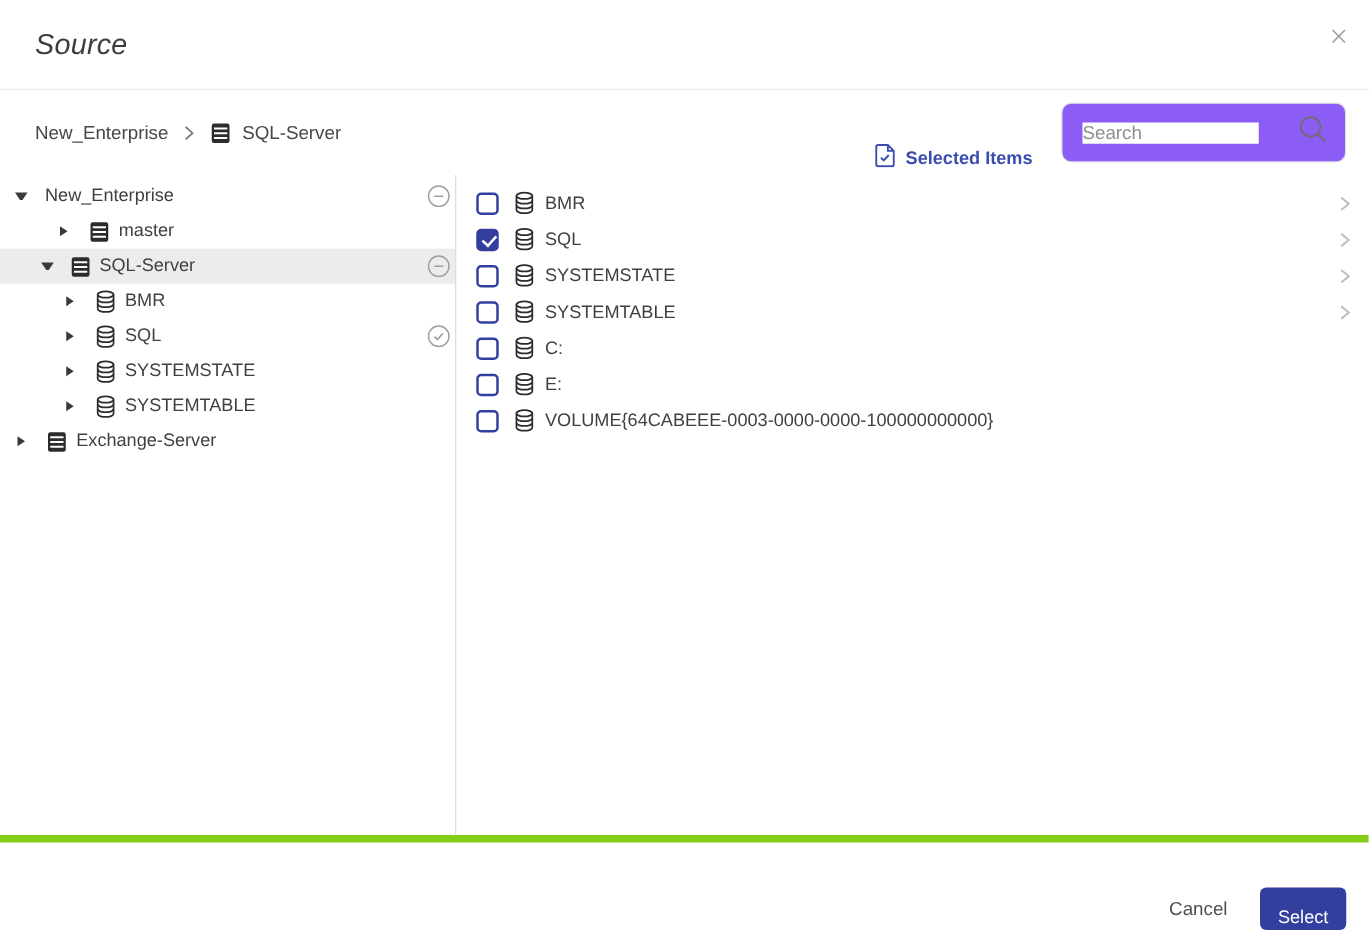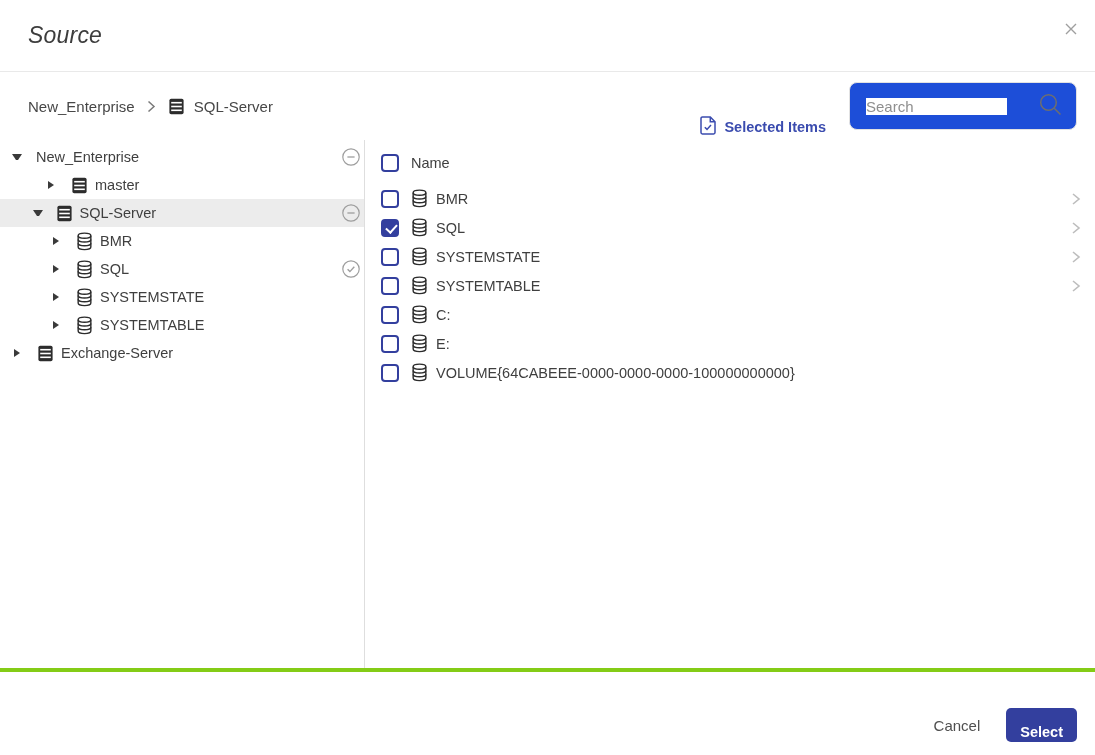--- a/index.html
+++ b/index.html
@@ -26,21 +26,21 @@
 
   
   .toolbar{height:68px;flex:0 0 68px;display:flex;align-items:center;padding:0 18px 0 28px;}
   .breadcrumb{display:flex;align-items:center;font-size:15px;color:#474747;}
   .crumb-sep{margin:0 12px;display:flex;align-items:center;}
   .crumb-icon{margin-right:9px;display:flex;align-items:center;}
   .spacer{flex:1;}
   .selected-items-btn{display:flex;align-items:center;gap:8px;background:transparent;border:none;
     cursor:pointer;color:var(--accent-text);font-family:inherit;font-size:14.5px;font-weight:bold;margin-right:23px;margin-top:41px;}
   .search-box{width:228px;height:48px;border:1px solid #e2e2e2;border-radius:8px;
-    display:flex;align-items:center;padding:0 14px 0 16px;background:#1d4ed8;gap:32px;}
+    display:flex;align-items:center;padding:0 14px 0 16px;background:#8b5cf6;gap:32px;}
   .search-box input{flex:1;border:none;outline:none;font-family:inherit;font-size:15px;color:#3f3f3f;min-width:0;}
   .search-box input::placeholder{color:#8f8f8f;}
 
   
   .main{flex:1;display:flex;overflow:hidden;}
   .tree-panel{width:365px;flex:0 0 365px;border-right:1px solid #dedede;padding-top:3px;overflow:hidden;}
   .tree-row{height:28px;display:flex;align-items:center;position:relative;font-size:14.5px;cursor:pointer;}
   .tree-row.selected{background:var(--highlight);}
   .caret{width:10px;display:flex;justify-content:center;align-items:center;flex:0 0 10px;cursor:pointer;}
   .caret-down{width:0;height:0;border-left:4.5px solid transparent;border-right:4.5px solid transparent;border-top:6px solid #3a3a3a;}
@@ -57,26 +57,26 @@
   .list-row .row-label{margin-left:8px;white-space:nowrap;}
   .row-chevron{margin-left:auto;display:flex;align-items:center;cursor:pointer;}
 
   .checkbox{width:18px;height:18px;border:2px solid var(--accent);border-radius:4px;background:#fff;
     flex:0 0 18px;position:relative;cursor:pointer;}
   .checkbox.checked{background:var(--accent);}
   .checkbox.checked::after{content:"";position:absolute;left:4.5px;top:1px;width:5px;height:9px;
     border:solid #fff;border-width:0 2.3px 2.3px 0;transform:rotate(42deg);}
 
   
-  .dlg-footer{height:87px;flex:0 0 87px;border-top:4px solid #84cc16;display:flex;
+  .dlg-footer{height:87px;flex:0 0 87px;border-top:6px solid #84cc16;display:flex;
     justify-content:flex-end;align-items:flex-start;padding:36px 18px 0 0;}
   .cancel-btn{background:transparent;border:none;font-family:inherit;font-size:15px;color:#4f4f4f;
     cursor:pointer;margin-right:26px;height:34px;}
   .select-btn{min-width:69px;height:34px;background:var(--accent);color:#fff;border:none;border-radius:5px;
-    font-family:inherit;font-size:14.5px;font-weight:bold;cursor:pointer;padding:16px 14px;}
+    font-family:inherit;font-size:14.5px;font-weight:normal;cursor:pointer;padding:16px 14px;}
 </style>
 </head>
 <body>
 
 <div class="dialog">
 
   <div class="dlg-header">
     <div class="dlg-title">Source</div>
     <button class="close-btn">
       <span><svg width="14" height="14" viewBox="0 0 14 14">
@@ -240,24 +240,20 @@
                 <line x1="3.2" y1="12.3" x2="13.8" y2="12.3"></line>
               </g>
             </svg>
           </span>
           <span class="tree-label">Exchange-Server</span>
 
         </div>
     </div>
 
     <div class="list-panel">
-      <div class="list-header">
-        <span class="checkbox" id="hdr-checkbox"></span>
-        <span class="hdr-label">Name</span>
-      </div>
       <div class="list-row">
           <span class="checkbox"></span>
           <span class="node-icon">
             <svg width="17" height="19" viewBox="0 0 24 27" fill="none" stroke="#2c2c2c" stroke-width="2">
               <ellipse cx="12" cy="5.2" rx="9" ry="3.6"></ellipse>
               <path d="M3 5.2 v16.2 c0 2 4 3.6 9 3.6 s9 -1.6 9 -3.6 V5.2"></path>
               <path d="M3 10.6 c0 2 4 3.6 9 3.6 s9 -1.6 9 -3.6"></path>
               <path d="M3 16 c0 2 4 3.6 9 3.6 s9 -1.6 9 -3.6"></path>
             </svg>
           </span>
@@ -348,21 +344,21 @@
         <div class="list-row">
           <span class="checkbox"></span>
           <span class="node-icon">
             <svg width="17" height="19" viewBox="0 0 24 27" fill="none" stroke="#2c2c2c" stroke-width="2">
               <ellipse cx="12" cy="5.2" rx="9" ry="3.6"></ellipse>
               <path d="M3 5.2 v16.2 c0 2 4 3.6 9 3.6 s9 -1.6 9 -3.6 V5.2"></path>
               <path d="M3 10.6 c0 2 4 3.6 9 3.6 s9 -1.6 9 -3.6"></path>
               <path d="M3 16 c0 2 4 3.6 9 3.6 s9 -1.6 9 -3.6"></path>
             </svg>
           </span>
-          <span class="row-label">VOLUME{64CABEEE-0000-0000-0000-100000000000}</span>
+          <span class="row-label">VOLUME{64CABEEE-0003-0000-0000-100000000000}</span>
           <span class="row-chevron" style="visibility: hidden;"></span>
         </div>
     </div>
 
   </div>
 
   <div class="dlg-footer">
     <button class="cancel-btn">Cancel</button>
     <button class="select-btn">Select</button>
   </div>

